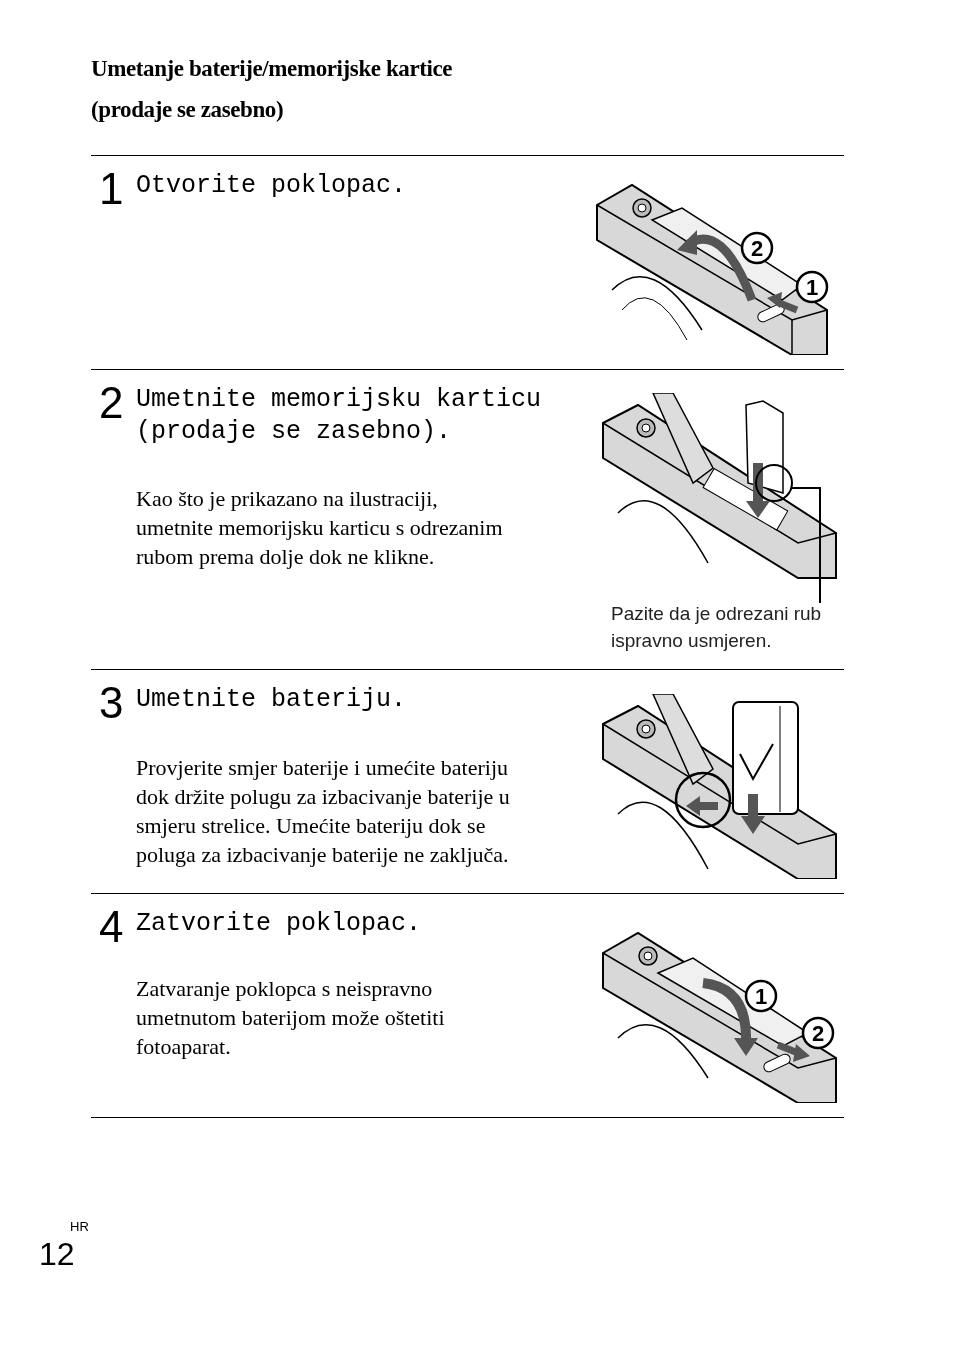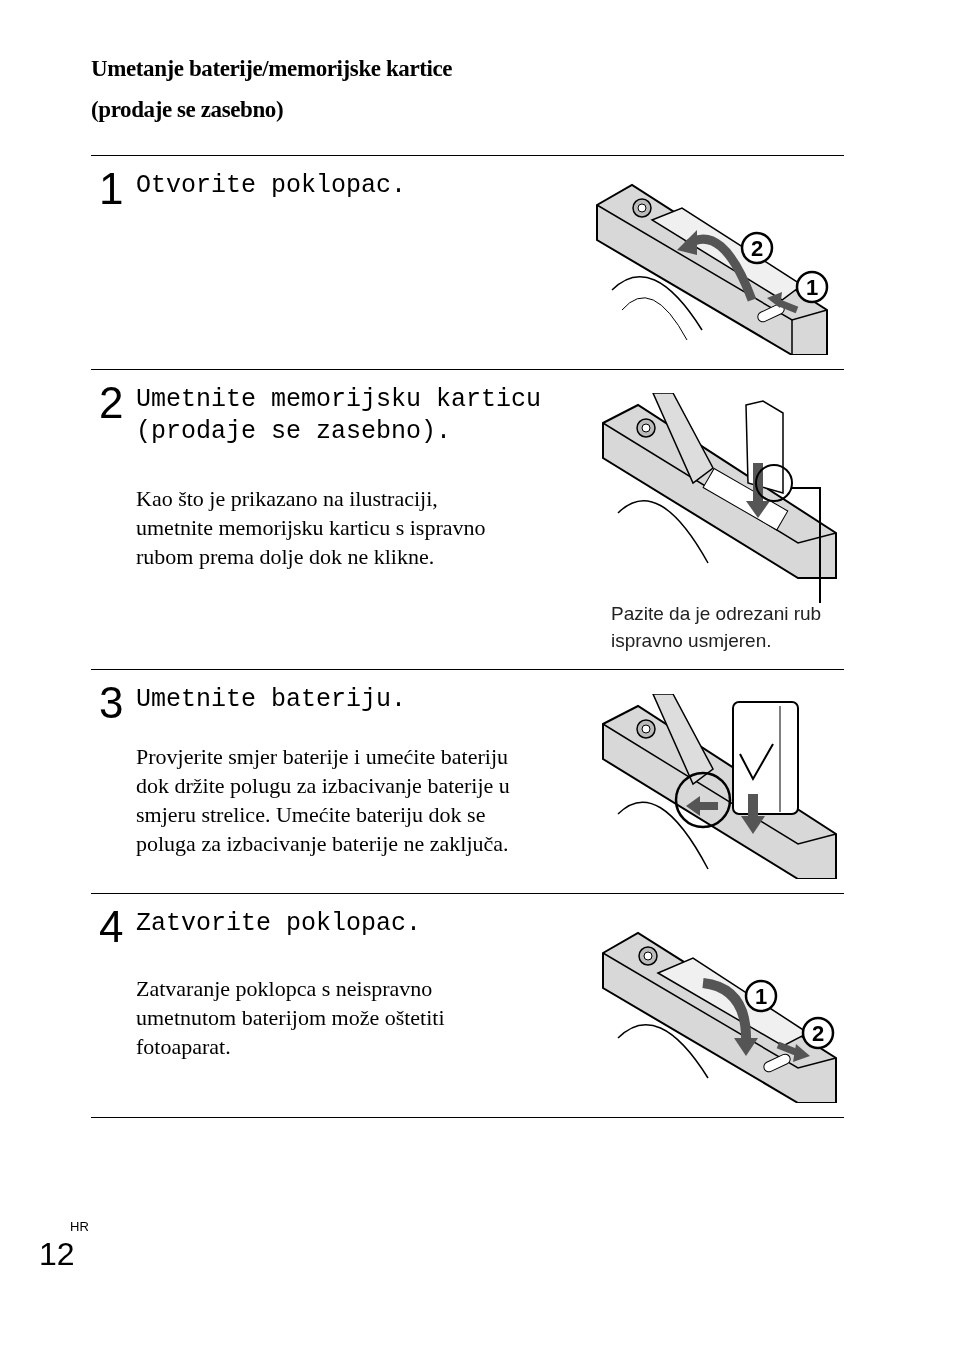--- a/index.html
+++ b/index.html
@@ -53,21 +53,21 @@
 <div class="rule" style="top:369px"></div>
 
 <div class="step" style="top:381px">
   <div class="step-num">2</div>
   <div class="step-head" style="top:3px">
     <div>Umetnite memorijsku karticu</div>
     <div>(prodaje se zasebno).</div>
   </div>
   <div class="step-body" style="top:75px">
     <div>Kao što je prikazano na ilustraciji,</div>
-    <div>umetnite memorijsku karticu s ispravno</div>
+    <div>umetnite memorijsku karticu s odrezanim</div>
     <div>rubom prema dolje dok ne klikne.</div>
   </div>
 </div>
 <svg class="illus" style="left:598px;top:393px" width="240" height="210" viewBox="0 0 240 210">
   <path d="M5 30 L40 12 L238 140 L238 185 L200 185 L5 65 Z" fill="#d8d8d8" stroke="#000" stroke-width="2"></path>
   <path d="M5 30 L200 150 L238 140" fill="none" stroke="#000" stroke-width="1.5"></path>
   <circle cx="48" cy="35" r="9" fill="#bbb" stroke="#000" stroke-width="1.5"></circle>
   <circle cx="48" cy="35" r="4" fill="#fff" stroke="#000"></circle>
   <path d="M20 120 Q60 80 110 170" fill="none" stroke="#000" stroke-width="1.5"></path>
   <path d="M55 0 L75 0 L115 75 L95 90 Z" fill="#ddd" stroke="#000" stroke-width="1.5"></path>
@@ -81,21 +81,21 @@
 <div class="caption">
   <div>Pazite da je odrezani rub</div>
   <div>ispravno usmjeren.</div>
 </div>
 
 <div class="rule" style="top:669px"></div>
 
 <div class="step" style="top:681px">
   <div class="step-num">3</div>
   <div class="step-head" style="top:3px">Umetnite bateriju.</div>
-  <div class="step-body" style="top:33px;width:470px">
+  <div class="step-body" style="top:44px;width:470px">
     <div>Provjerite smjer baterije i umećite bateriju</div>
     <div>dok držite polugu za izbacivanje baterije u</div>
     <div>smjeru strelice. Umećite bateriju dok se</div>
     <div>poluga za izbacivanje baterije ne zaključa.</div>
   </div>
 </div>
 <svg class="illus" style="left:598px;top:694px" width="240" height="185" viewBox="0 0 240 185">
   <path d="M5 30 L40 12 L238 140 L238 185 L200 185 L5 65 Z" fill="#d8d8d8" stroke="#000" stroke-width="2"></path>
   <path d="M5 30 L200 150 L238 140" fill="none" stroke="#000" stroke-width="1.5"></path>
   <circle cx="48" cy="35" r="9" fill="#bbb" stroke="#000" stroke-width="1.5"></circle>

